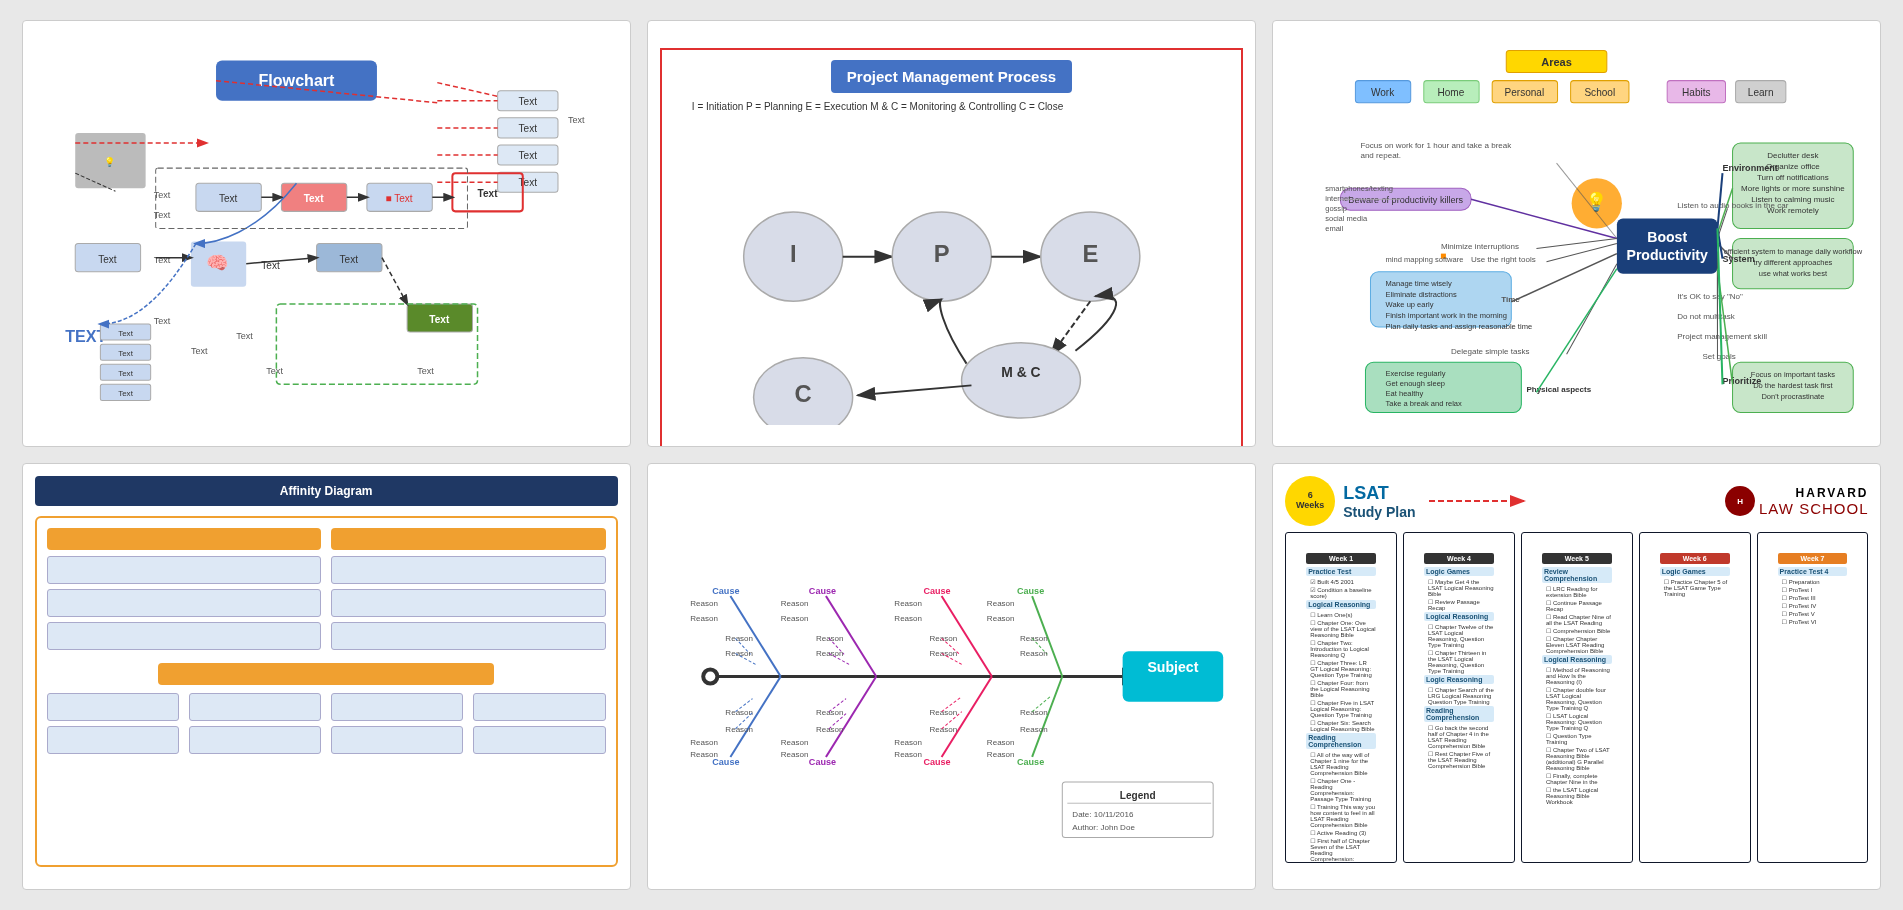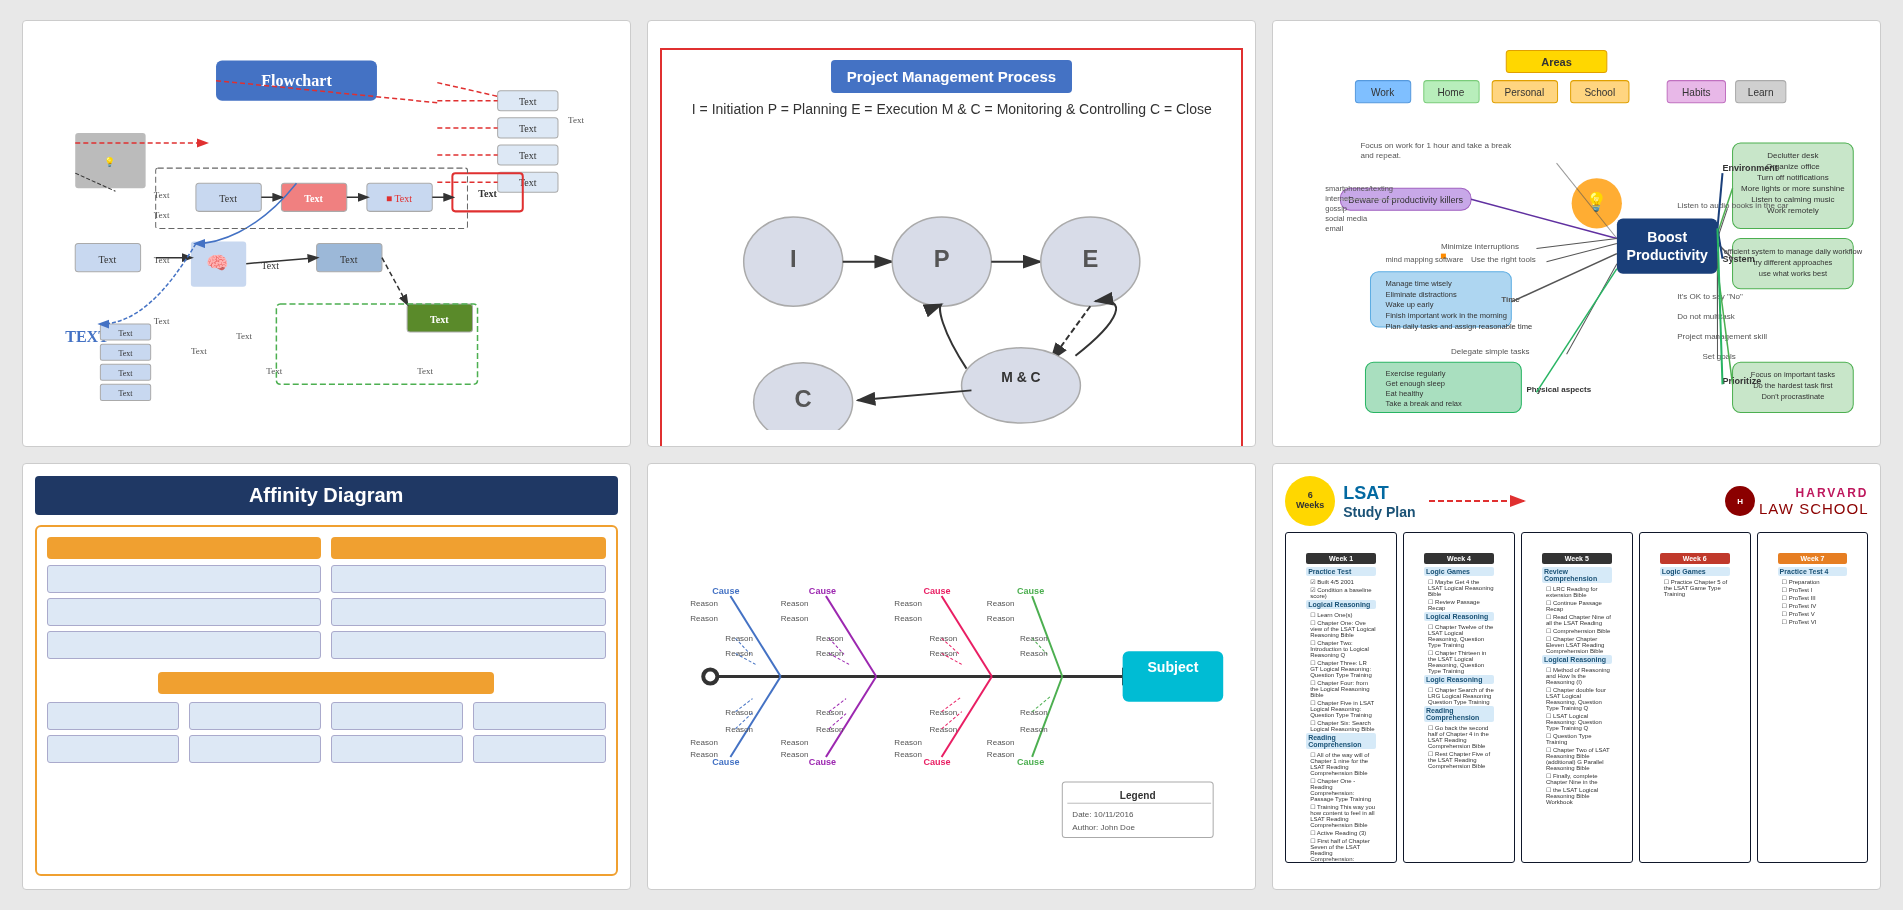--- a/index.html
+++ b/index.html
@@ -31,21 +31,20 @@
       align-items: center;
       justify-content: center;
       padding: 12px;
     }
 
     
     .flowchart-container {
       width: 100%;
       height: 100%;
       position: relative;
-      font-family: Liberation Serif, serif;
     }
     .fc-svg {
       width: 100%;
       height: 100%;
     }
 
     
     .pm-container {
       width: 100%;
       height: 100%;
@@ -60,21 +59,21 @@
       color: white;
       text-align: center;
       font-size: 15px;
       font-weight: bold;
       padding: 8px 16px;
       border-radius: 4px;
       margin: 0 auto 8px auto;
       width: fit-content;
     }
     .pm-legend {
-      font-size: 14px;
+      font-size: 10px;
       color: #333;
       text-align: left;
       margin-bottom: 6px;
       padding-left: 20px;
     }
     .pm-diagram {
       width: 100%;
       height: calc(100% - 70px);
     }
 
@@ -93,21 +92,21 @@
     
     .affinity-container {
       width: 100%;
       height: 100%;
       position: relative;
     }
     .affinity-title {
       background: #1f3864;
       color: white;
       text-align: center;
-      font-size: 20px;
+      font-size: 12px;
       font-weight: bold;
       padding: 8px;
       border-radius: 4px;
       margin-bottom: 10px;
     }
     .affinity-border {
       border: 2px solid #f0a030;
       border-radius: 6px;
       padding: 10px;
       height: calc(100% - 50px);
@@ -668,21 +667,21 @@
             </marker>
           </defs>
         </svg>
 
         <div class="sp-harvard">
           <div style="display:flex;align-items:center;gap:4px;">
             <div style="width:30px;height:30px;background:#8b0000;border-radius:50%;display:flex;align-items:center;justify-content:center;">
               <span style="color:white;font-size:8px;font-weight:bold;">H</span>
             </div>
             <div>
-              <div style="font-size:12px;font-weight:900;color:#be185d;letter-spacing:2px;">HARVARD</div>
+              <div style="font-size:12px;font-weight:900;color:#000000;letter-spacing:2px;">HARVARD</div>
               <div style="font-size:15px;color:#8b0000;letter-spacing:1px;">LAW SCHOOL</div>
             </div>
           </div>
         </div>
       </div>
 
       <div class="sp-content">
 
         <div class="sp-week-col">
           <div class="sp-week-header">Week 1</div>

